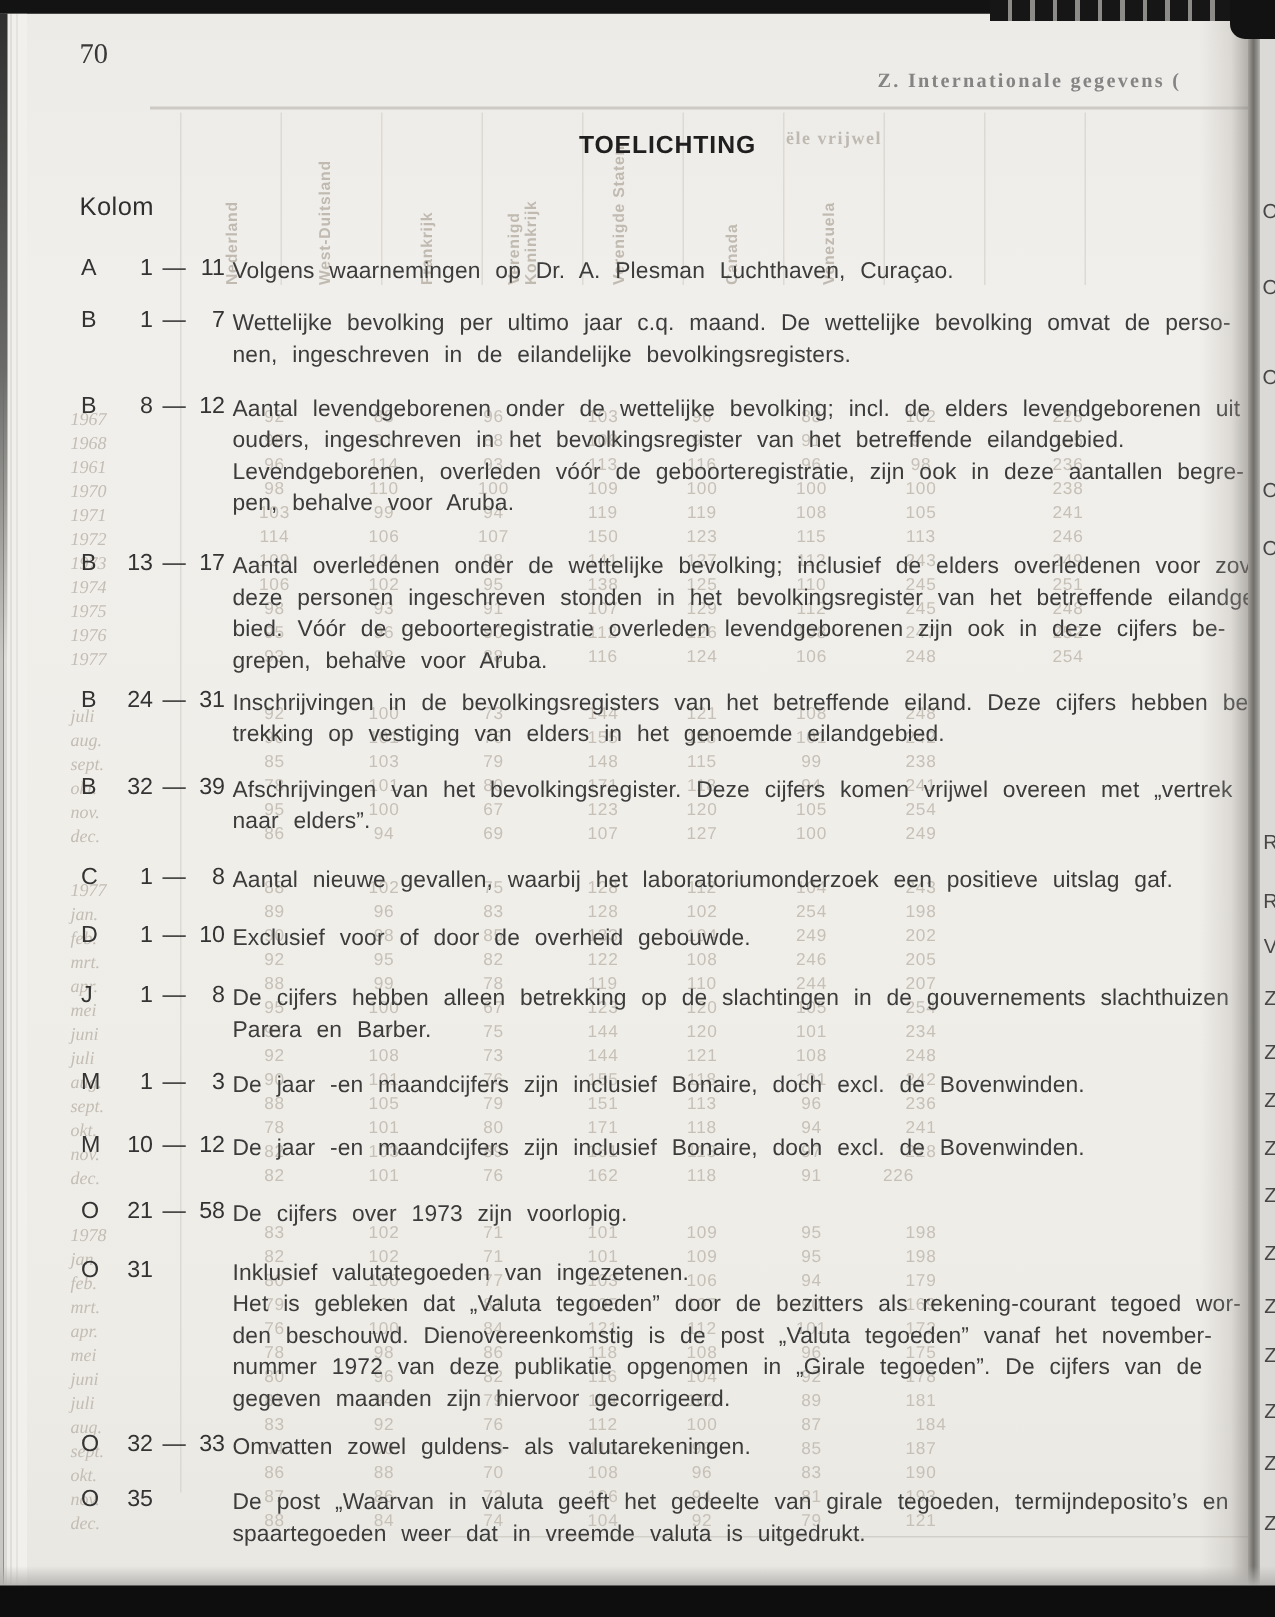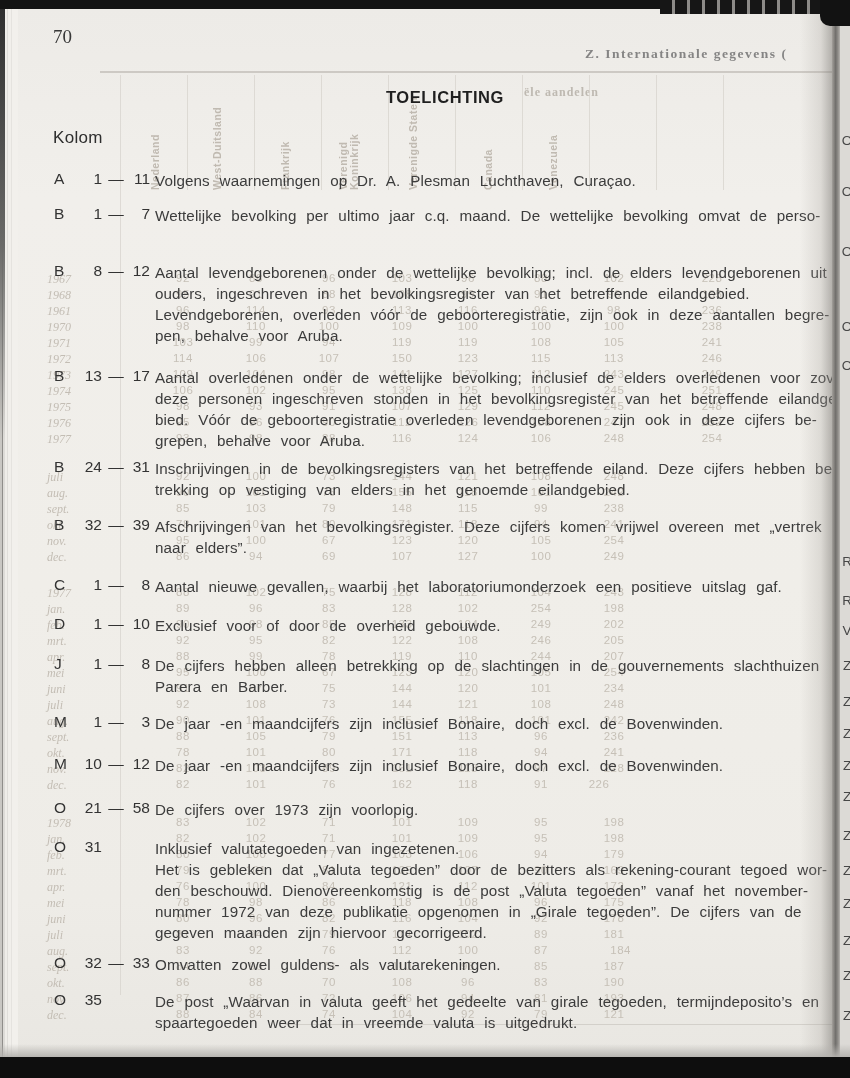--- a/index.html
+++ b/index.html
@@ -57,21 +57,21 @@
   .edge-letter{position:absolute;left:840px;width:14px;text-align:center;font-size:13.5px;color:#474747;z-index:5;}
 </style>
 </head>
 <body>
 
 <div class="scan">
   <div class="paper"></div>
 
   <div class="ghost">
     <div class="gh-facing">Z.  Internationale gegevens (</div>
-    <div class="gh-sub">ële aandelen</div>
+    <div class="gh-sub">ële vrijwel</div>
     <div class="gh-hline"></div>
     <div class="gh-hline2"></div>
     <div class="gh-vlong"></div>
     <div id="gh-vlines">
         <div class="gh-vhead" style="left: 187px;"></div>
         <div class="gh-vhead" style="left: 254px;"></div>
         <div class="gh-vhead" style="left: 321px;"></div>
         <div class="gh-vhead" style="left: 388px;"></div>
         <div class="gh-vhead" style="left: 455px;"></div>
         <div class="gh-vhead" style="left: 522px;"></div>
@@ -551,20 +551,21 @@
   </div>
         <div class="entry" style="top: 205px;">
     <div class="code">
       <span class="c-letter">B</span>
       <span class="c-from">1</span>
       <span class="c-dash">—</span>
       <span class="c-to">7</span>
     </div>
     <div class="tlines">
             <div class="tline">Wettelijke bevolking per ultimo jaar c.q. maand. De wettelijke bevolking omvat de perso-</div>
+            <div class="tline">nen, ingeschreven in de eilandelijke bevolkingsregisters.</div>
           </div>
   </div>
         <div class="entry" style="top: 262px;">
     <div class="code">
       <span class="c-letter">B</span>
       <span class="c-from">8</span>
       <span class="c-dash">—</span>
       <span class="c-to">12</span>
     </div>
     <div class="tlines">

